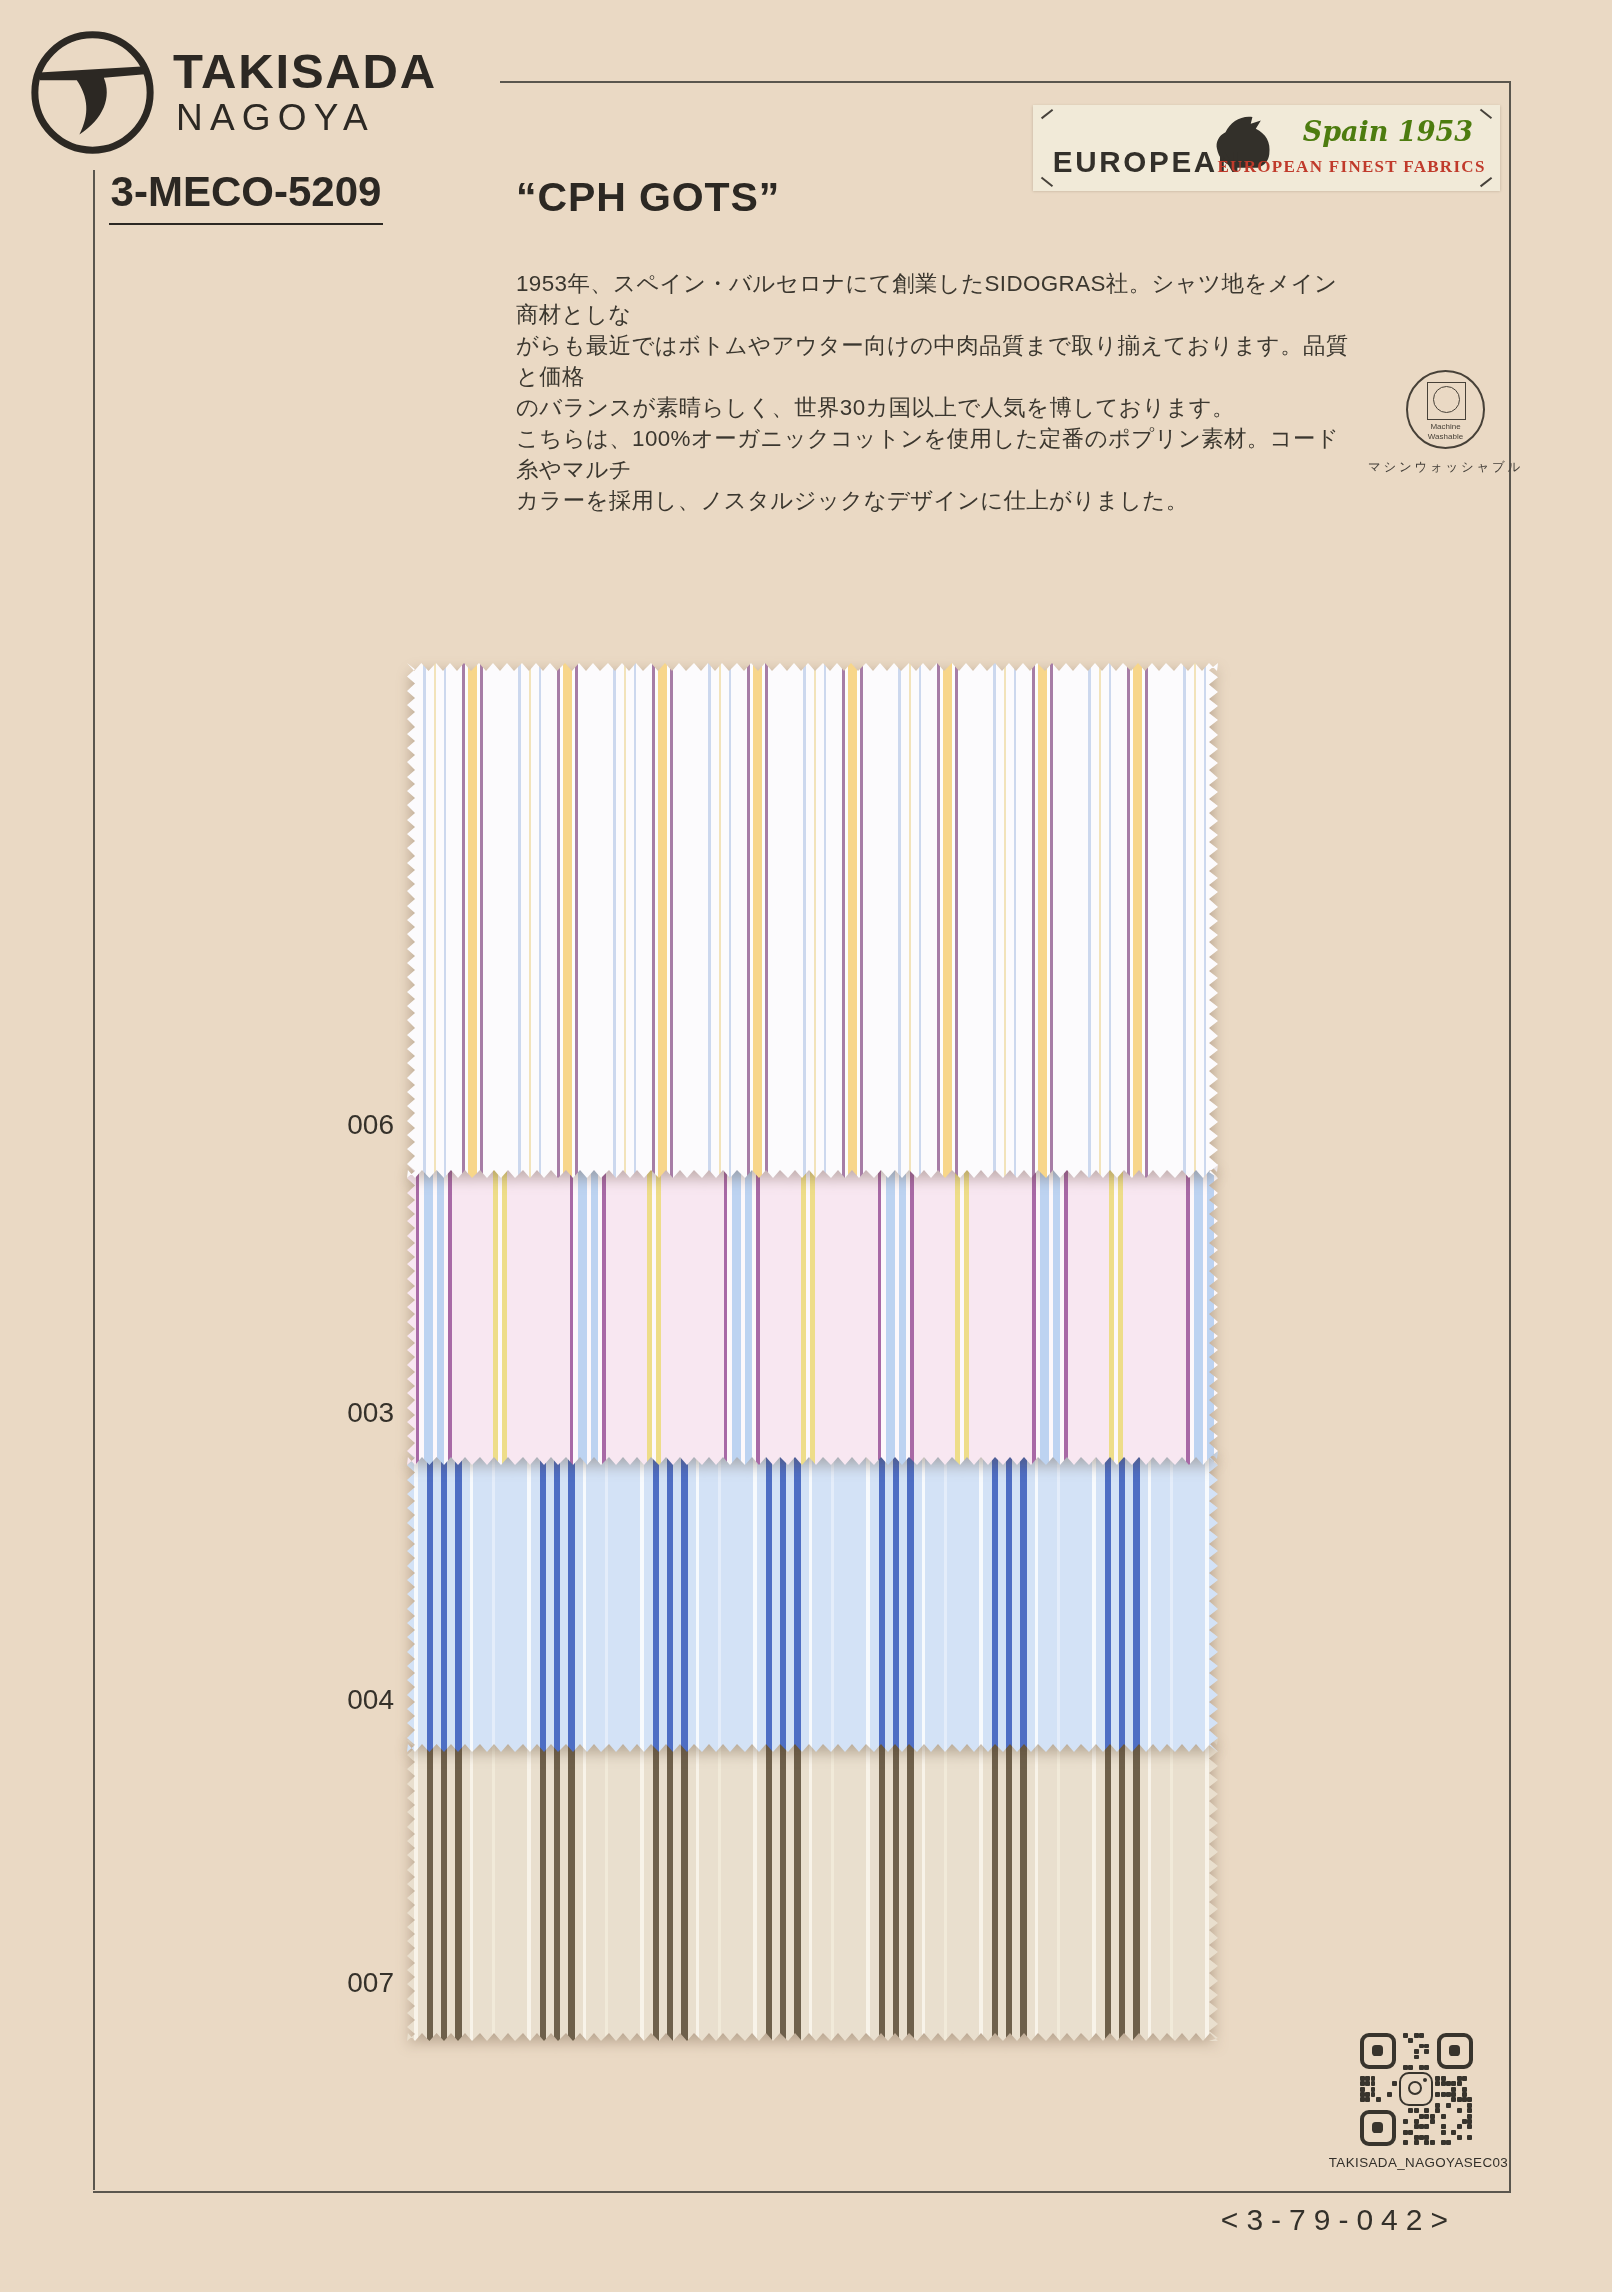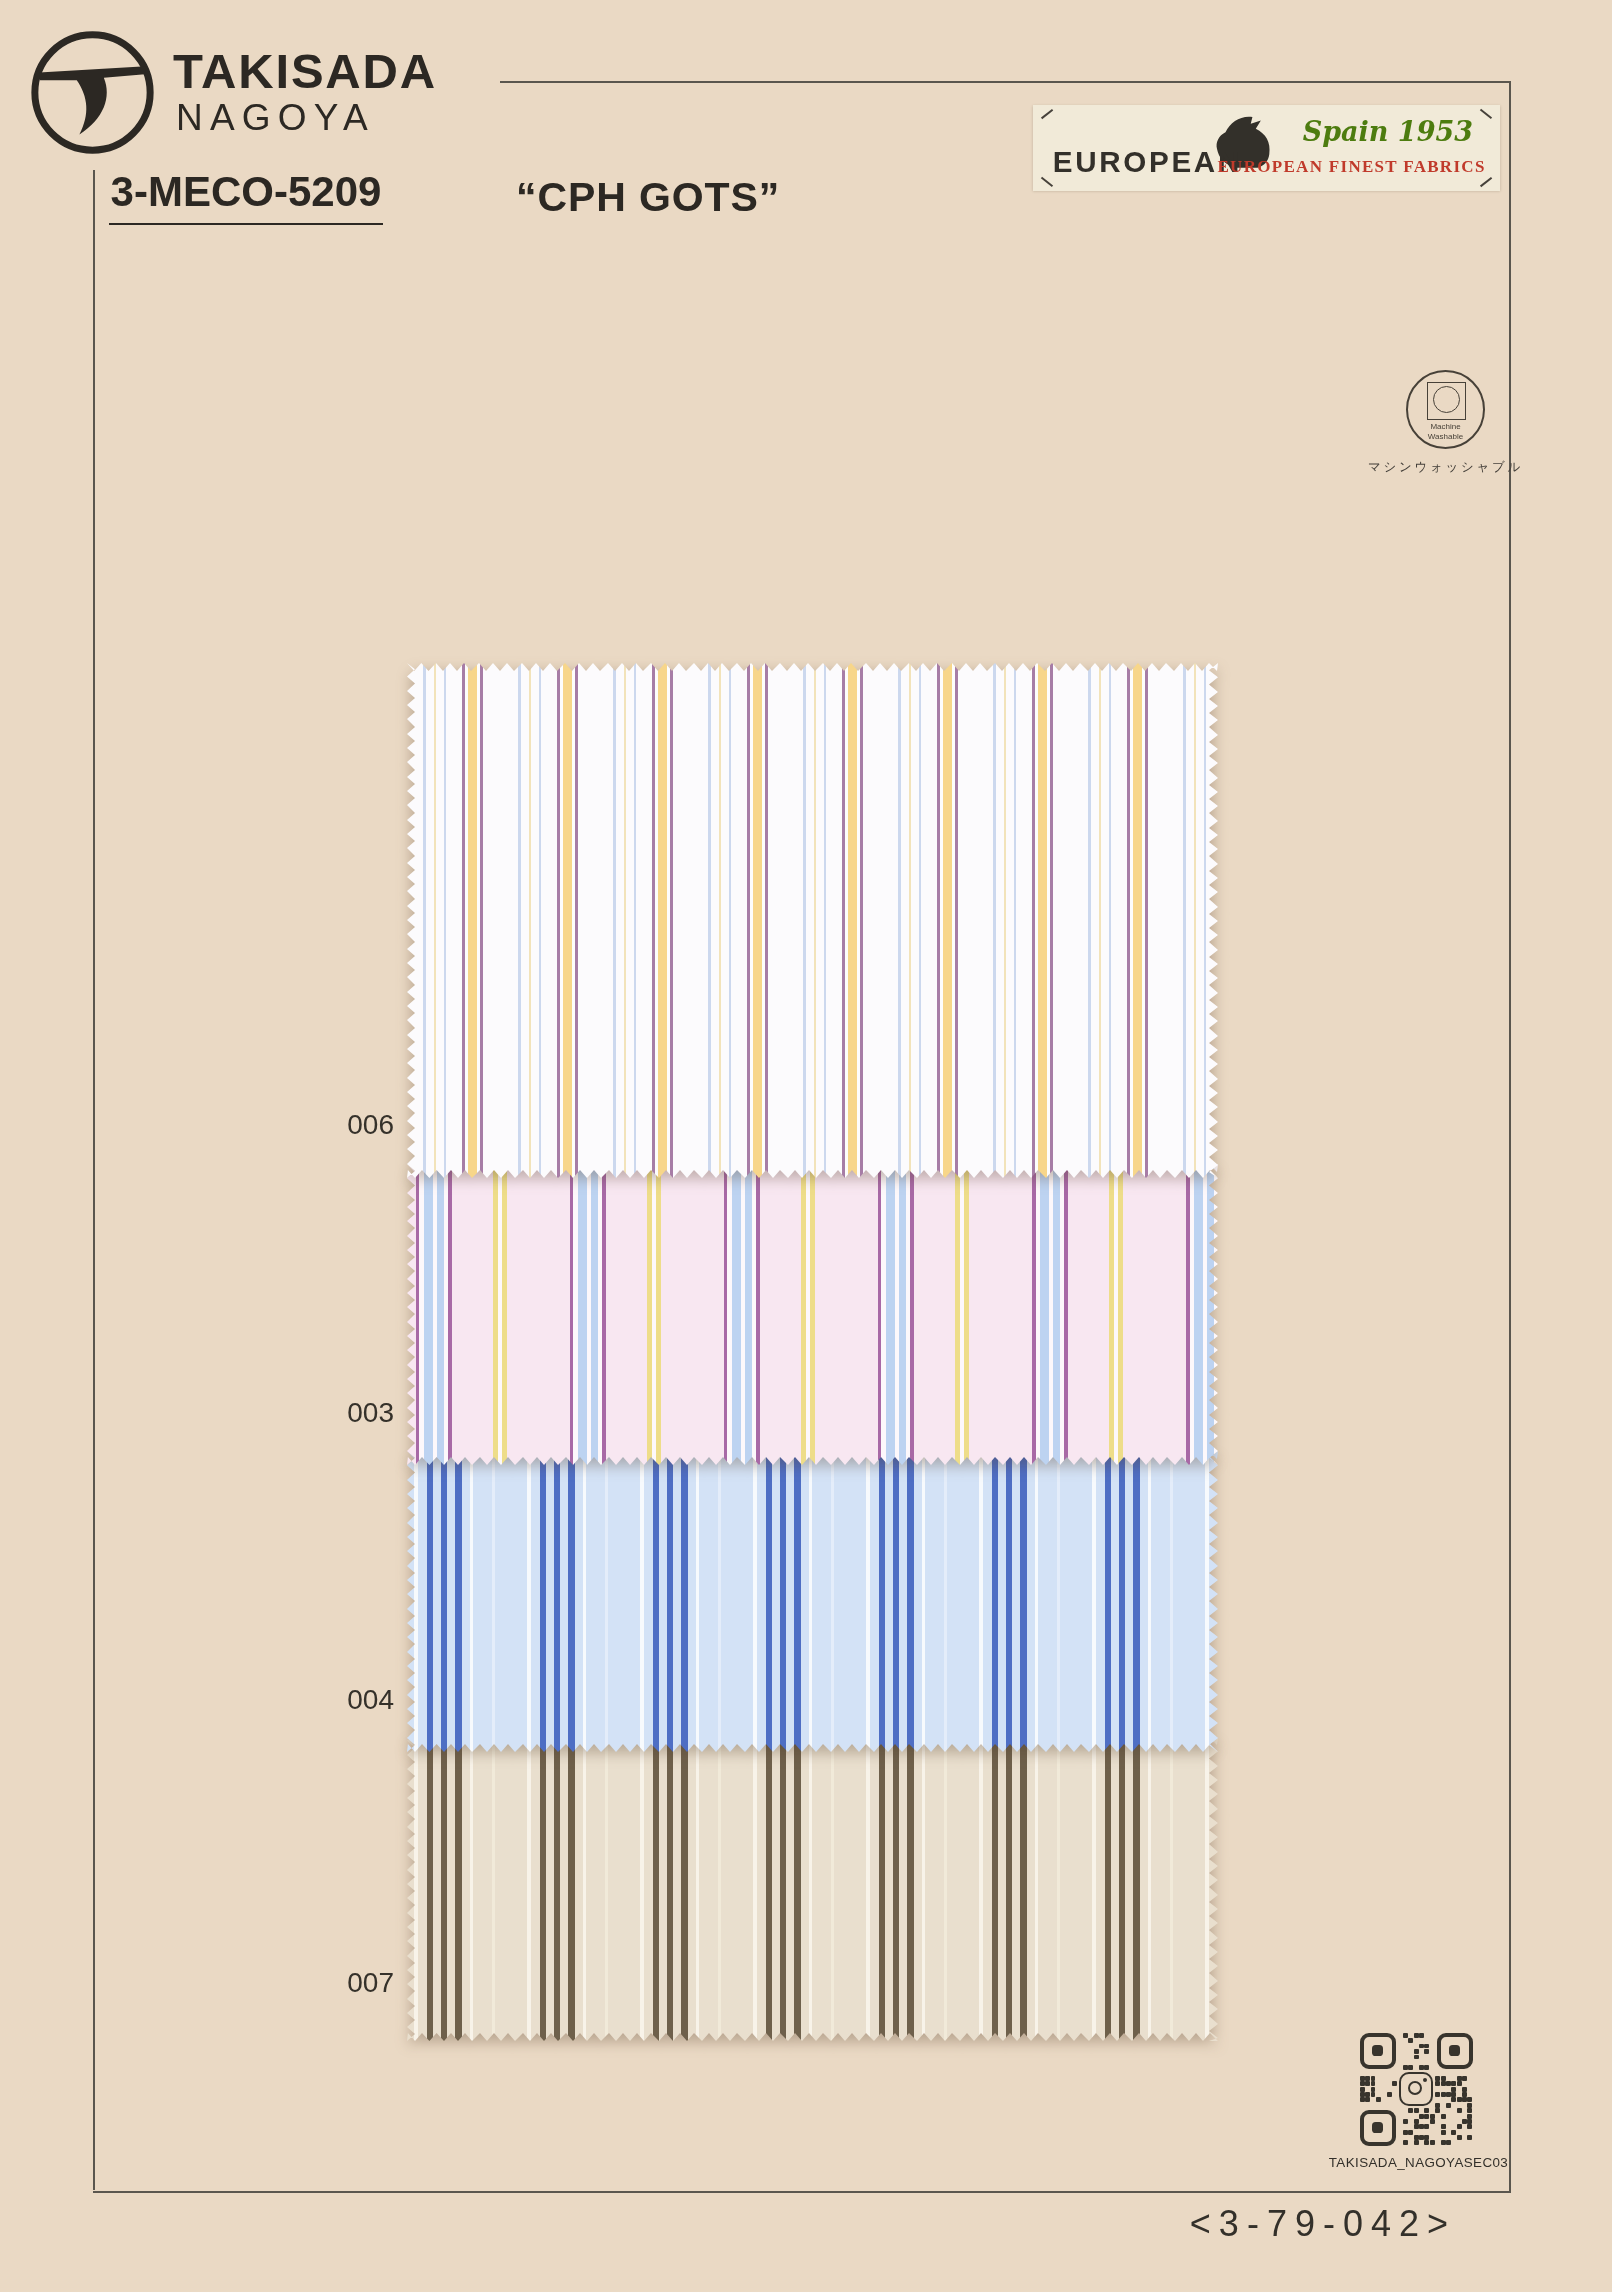--- a/index.html
+++ b/index.html
@@ -91,21 +91,21 @@
   .finder{position:absolute;width:36px;height:36px;border:4.5px solid #38342d;border-radius:9px;
           box-sizing:border-box;background:var(--page-bg,#ead9c4);}
   .finder i{position:absolute;left:8px;top:8px;width:10.7px;height:10.7px;background:#38342d;border-radius:3.6px;}
   .ig{position:absolute;left:39px;top:39px;width:34px;height:34px;background:var(--page-bg,#ead9c4);
       border:2.7px solid #38342d;border-radius:9.9px;box-sizing:border-box;}
   .ig-lens{position:absolute;left:7.2px;top:7.2px;width:14.3px;height:14.3px;border:2.7px solid #38342d;
            border-radius:50%;box-sizing:border-box;}
   .ig-dot{position:absolute;right:3.6px;top:3.6px;width:4.5px;height:4.5px;background:#38342d;border-radius:50%;}
   .handle{left:1284px;top:2155px;width:269px;text-align:center;font-size:13.4px;
           letter-spacing:0.4px;color:#33302a;}
-  .ref-code{right:97px;top:2203px;font-size:36px;letter-spacing:8px;color:#33302a;}
+  .ref-code{right:97px;top:2203px;font-size:30px;letter-spacing:8px;color:#33302a;}
 </style>
 </head>
 <body>
 
 <div class="page">
 
   <div class="abs" style="left:27px;top:27px;width:131px;height:131px;">
     <svg width="131" height="131" viewBox="0 0 150 150">
       <circle cx="75" cy="75" r="66" fill="none" stroke="#2c2823" stroke-width="8"></circle>
       <path d="M14 52 L136 45 L135 54 L88 58 C97 80 88 105 60 123 C72 100 70 80 57 61 L15 61 Z" fill="#2c2823"></path>
@@ -115,20 +115,25 @@
   <div class="abs brand-bottom">NAGOYA</div>
 
   <div class="rule" style="left:500px;top:81px;width:1011px;height:1.8px;"></div>
   <div class="rule" style="left:1509px;top:81px;width:1.8px;height:2111px;"></div>
   <div class="rule" style="left:93px;top:2191px;width:1418px;height:1.8px;"></div>
   <div class="rule" style="left:93px;top:170px;width:1.8px;height:2020px;"></div>
 
   <div class="abs code">3-MECO-5209</div>
 
   <div class="abs title">“CPH GOTS”</div>
+  <div class="abs body-text">1953年、スペイン・バルセロナにて創業したSIDOGRAS社。シャツ地をメイン商材としな
+がらも最近ではボトムやアウター向けの中肉品質まで取り揃えております。品質と価格
+のバランスが素晴らしく、世界30カ国以上で人気を博しております。
+こちらは、100%オーガニックコットンを使用した定番のポプリン素材。コード糸やマルチ
+カラーを採用し、ノスタルジックなデザインに仕上がりました。</div>
 
   <div class="abs fabric-label">
     <span class="stitch" style="left:7.2px;top:8px;transform:rotate(-38deg);"></span>
     <span class="stitch" style="right:7.2px;top:8px;transform:rotate(38deg);"></span>
     <span class="stitch" style="left:7.2px;bottom:8px;transform:rotate(38deg);"></span>
     <span class="stitch" style="right:7.2px;bottom:8px;transform:rotate(-38deg);"></span>
     <div class="abs" style="left:177px;top:7.2px;width:68px;height:59px;">
       <svg width="68" height="59" viewBox="0 0 80 70">
         <path d="M8 44 C6 36 10 28 18 24 C24 12 36 4 50 6 L48 14 L60 10 L54 20 C66 26 72 36 70 50 C69 58 64 64 56 66 L30 66 C16 62 10 54 8 44 Z" fill="#33302a"></path>
       </svg>

